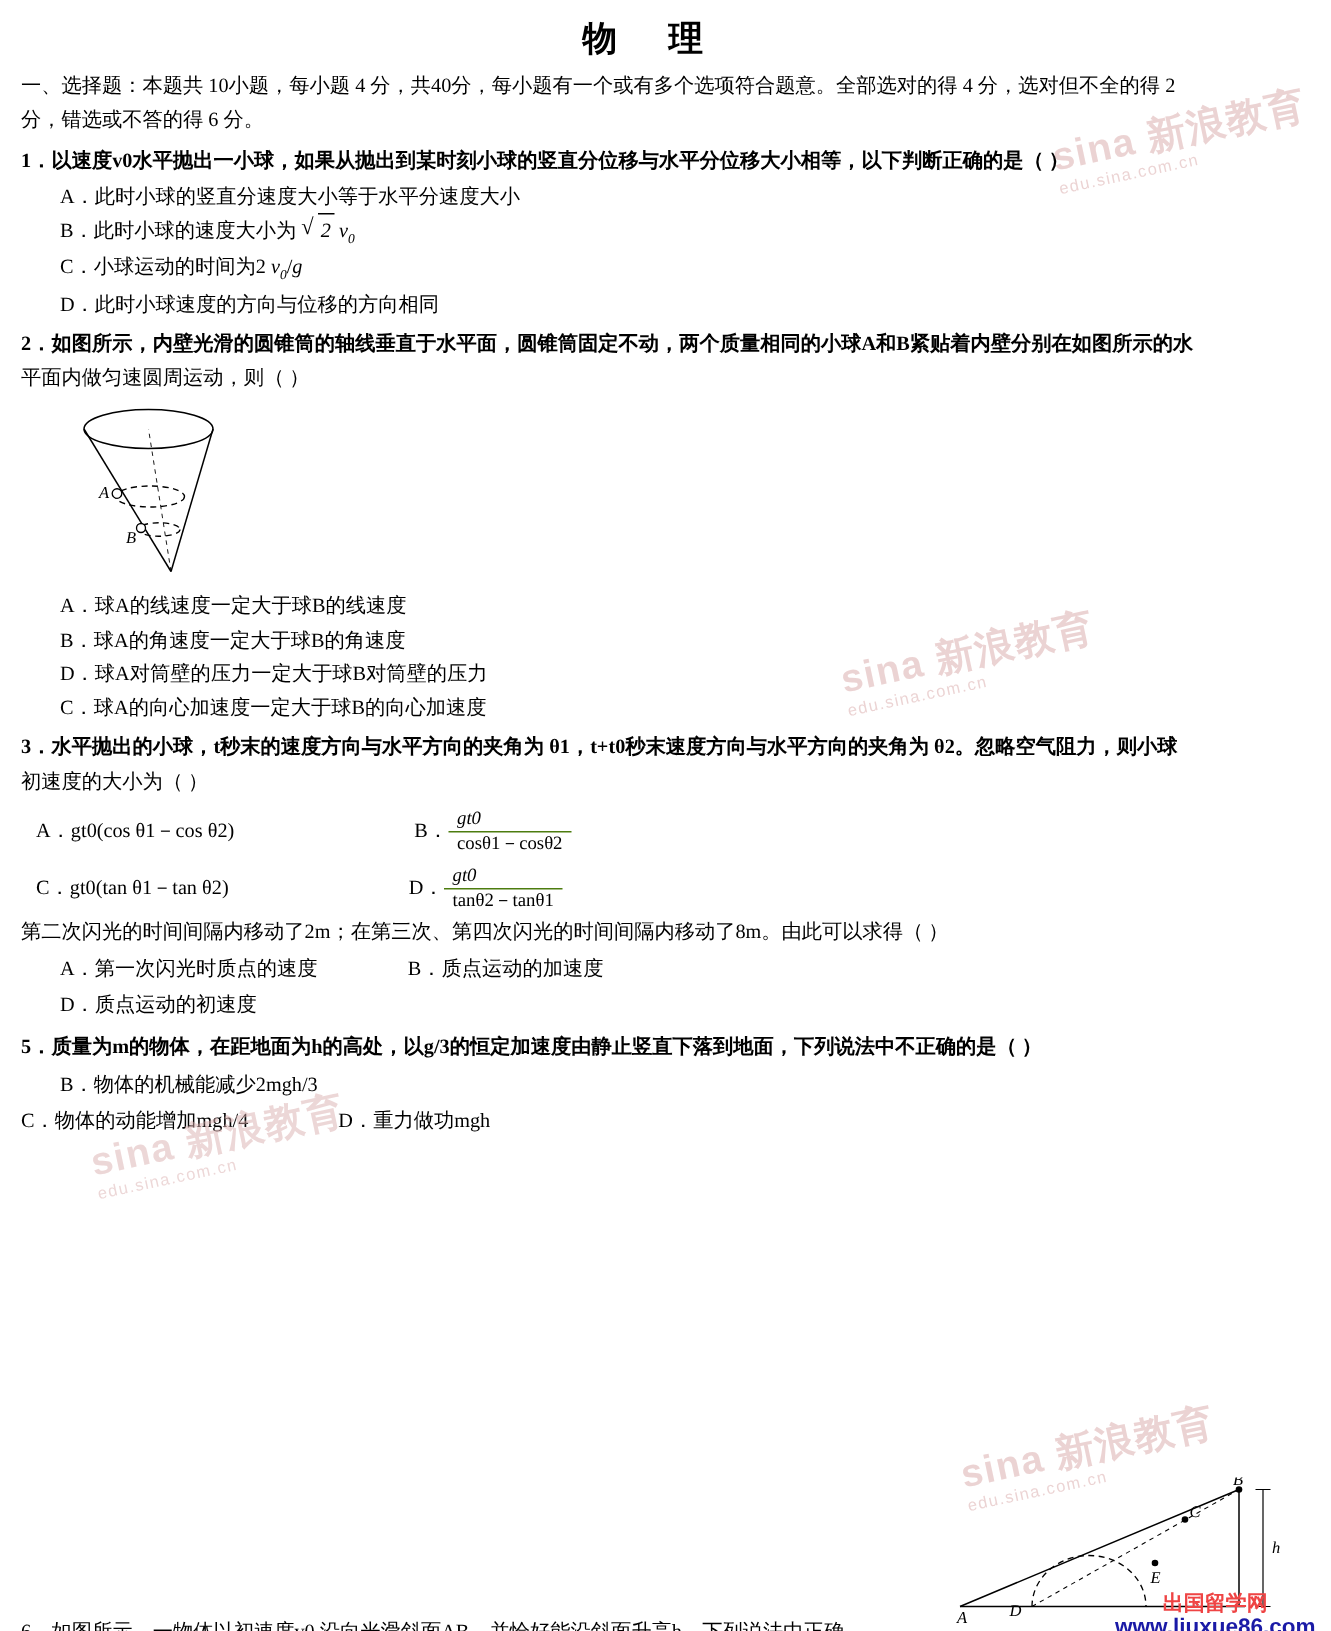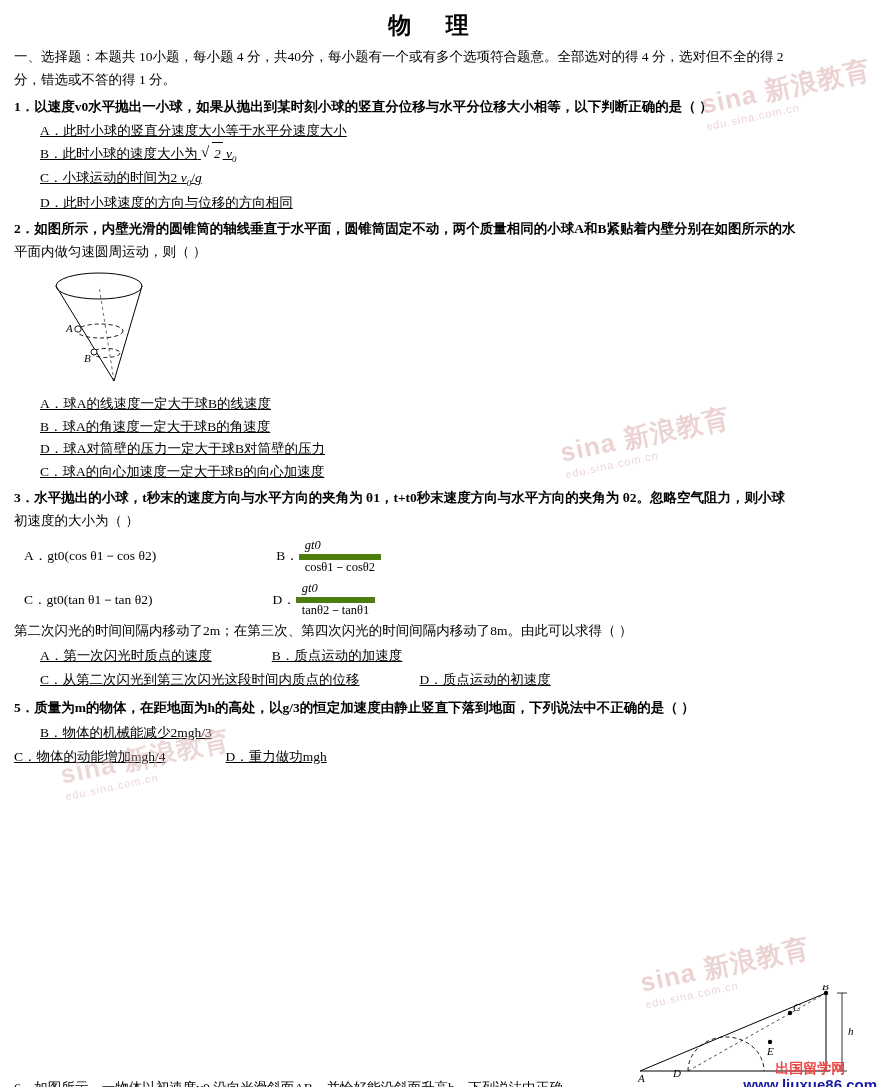--- a/index.html
+++ b/index.html
@@ -39,40 +39,39 @@
   .q {
     margin-top: 6px;
     font-weight: bold;
   }
   .opts {
     margin: 0 0 0 26px;
   }
   .opt {
     margin: 1px 0;
     line-height: 1.6;
-    text-decoration: underline;
   }
   .opt-row {
     display: flex;
     align-items: flex-start;
     gap: 60px;
     margin: 1px 0 1px 26px;
   }
   .opt-row .opt { margin-left: 0; }
   .ital { font-style: italic; }
   .sub { font-size: 9px; vertical-align: sub; font-style: italic;}
   .frac {
     display: inline-block;
     vertical-align: middle;
     text-align: left;
     font-size: 12.5px;
     line-height: 1.25;
   }
   .frac .num { display:block; padding: 0 6px; }
-  .frac .den { display:block; border-top: 6px solid #4d7c0f; padding: 0 6px; }
+  .frac .den { display:block; border-top: 1px solid #4d7c0f; padding: 0 6px; }
   .sqrt {
     display: inline-block;
     position: relative;
     padding-left: 11px;
     font-style: italic;
   }
   .sqrt:before {
     content: "√";
     position: absolute;
     left: 0;
@@ -178,21 +177,21 @@
   <div class="wm wm-4">
     <div class="big"><span>sina</span> <span>新浪教育</span></div>
     <div class="small line2">edu.sina.com.cn</div>
   </div>
 
   <div class="title">物  理</div>
 
   <div class="body-text">
 
     <div class="para">一、选择题：本题共 10小题，每小题 4 分，共40分，每小题有一个或有多个选项符合题意。全部选对的得 4 分，选对但不全的得 2</div>
-    <div class="para">分，错选或不答的得 1 分。</div>
+    <div class="para">分，错选或不答的得 6 分。</div>
 
     <div class="para q">1．以速度v0水平抛出一小球，如果从抛出到某时刻小球的竖直分位移与水平分位移大小相等，以下判断正确的是（     ）</div>
     <div class="opts">
       <div class="opt">A．此时小球的竖直分速度大小等于水平分速度大小</div>
       <div class="opt">
         <span>B．此时小球的速度大小为</span>
         <span class="sqrt"><span class="bar">2</span></span>
         <span class="ital">v<span class="sub">0</span></span>
       </div>
       <div class="opt">C．小球运动的时间为2 <span class="ital">v<span class="sub">0</span></span>/<span class="ital">g</span></div>
@@ -251,21 +250,20 @@
         <span class="den">tanθ2－tanθ1</span>
       </span>
     </div>
 
     <div class="para">第二次闪光的时间间隔内移动了2m；在第三次、第四次闪光的时间间隔内移动了8m。由此可以求得（    ）</div>
     <div class="opt-row">
       <span class="opt">A．第一次闪光时质点的速度</span>
       <span class="opt">B．质点运动的加速度</span>
     </div>
     <div class="opt-row">
-      <span class="opt">C．从第二次闪光到第三次闪光这段时间内质点的位移</span>
       <span class="opt">D．质点运动的初速度</span>
     </div>
 
     <div class="para q">5．质量为m的物体，在距地面为h的高处，以g/3的恒定加速度由静止竖直下落到地面，下列说法中不正确的是（     ）</div>
     <div class="opt-row">
       <span class="opt">B．物体的机械能减少2mgh/3</span>
     </div>
     <div class="opt-row" style="margin-left:0;">
       <span class="opt">C．物体的动能增加mgh/4</span>
       <span class="opt">D．重力做功mgh</span>

